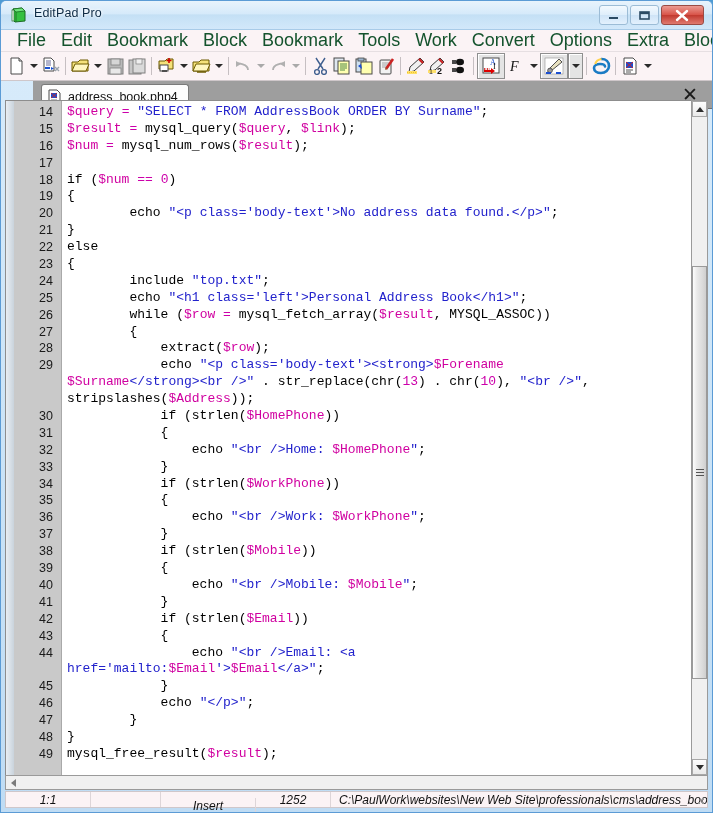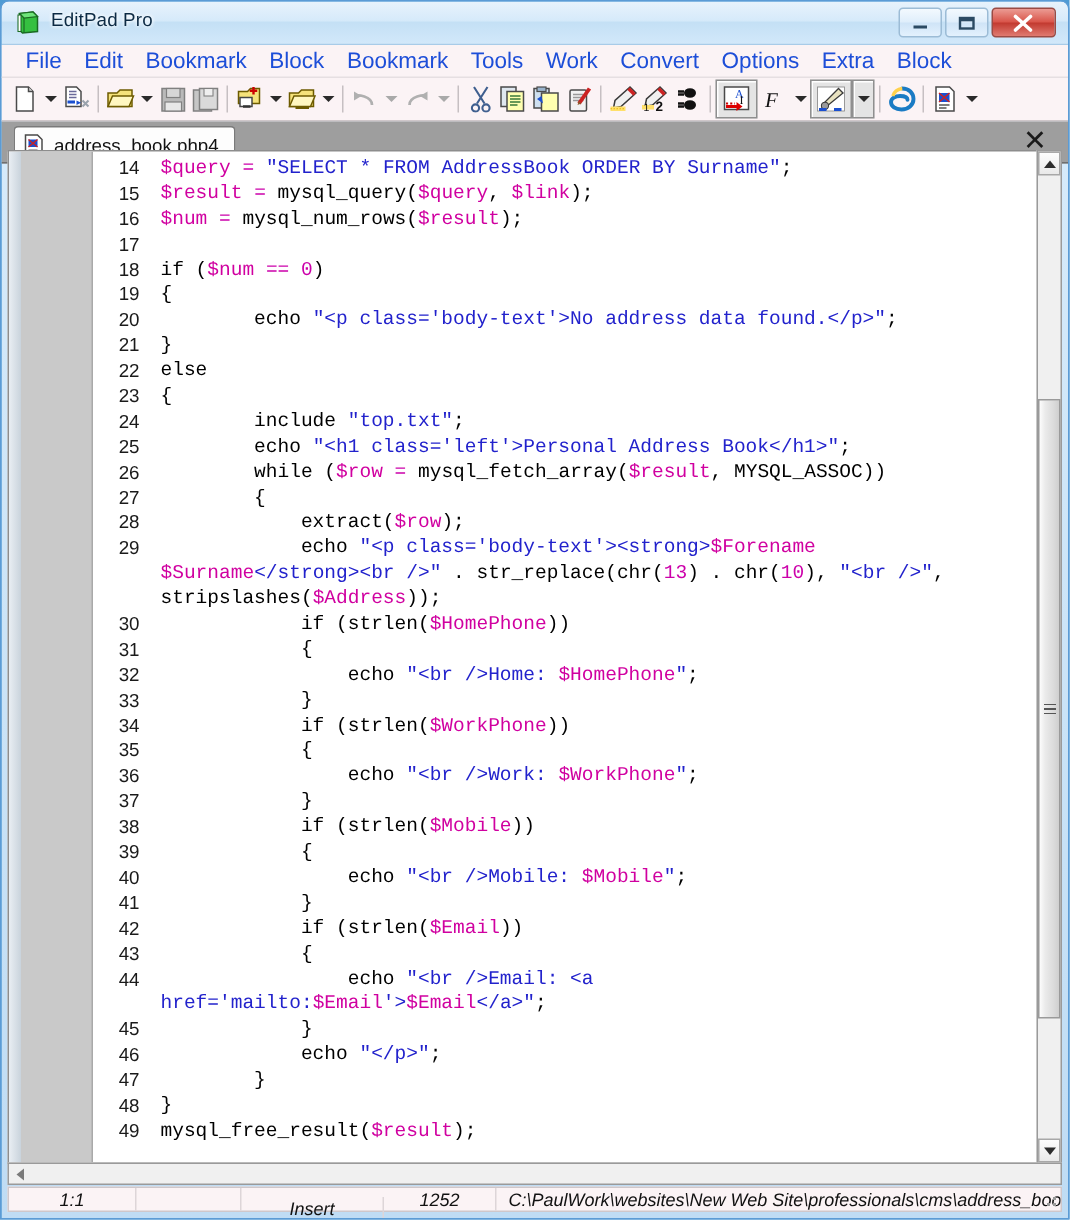--- a/index.html
+++ b/index.html
@@ -52,21 +52,21 @@
 
   
   #menubar{
     height:21px;
     background:#fbf3f5;
     border-bottom:1px solid #e6dfe2;
     display:flex;align-items:center;
     padding-left:9px;
   }
   .menu-item{
-    font-size:15px;color:#1d4ed8;
+    font-size:18px;color:#14532d;
     padding:2px 7px;margin-right:1px;
     cursor:default;white-space:nowrap;
   }
 
   
   #toolbar{
     height:28px;
     background:#fbf3f5;
     border-bottom:1px solid #cfc7ca;
     display:flex;align-items:center;
@@ -92,20 +92,21 @@
   .tb-sunken{
     border:1px solid #8f8f8f;background:#e4e4e4;
     box-shadow:inset 1px 1px 0 #fff;
   }
 
   
   #tabbar{
     height:27px;position:relative;
     background:#9e9e9e;
     border-bottom:1px solid #6f6f6f;
+    margin-left:32px;
   }
   #tab-active{
     position:absolute;left:8px;top:3px;height:24px;
     box-sizing:border-box;
     background:#fdfdfd;
     border:1px solid #7a7a7a;border-bottom:none;
     border-radius:3px 3px 0 0;
     display:flex;align-items:center;
     padding:0 10px 0 6px;
     cursor:default;
@@ -139,21 +140,20 @@
     background:linear-gradient(to right,#e9eef3,#c9d3dc);
   }
   #code{
     position:absolute;left:0;top:0;right:0;bottom:0;
     overflow:hidden;
     font-family:"Liberation Mono","DejaVu Sans Mono",monospace;
     font-size:13px;
     line-height:16.9px;
     padding-top:3px;
     white-space:pre;
-    padding-left:40px;
   }
   .ln-row{position:relative;height:16.9px;}
   .ln-row.wrapcont{height:16.9px;}
   .lnum{
     position:absolute;left:0;width:47px;top:0;
     text-align:right;
     color:#1a1a1a;font-size:12.5px;
     font-family:"Liberation Sans",sans-serif;
     line-height:16.9px;
   }

